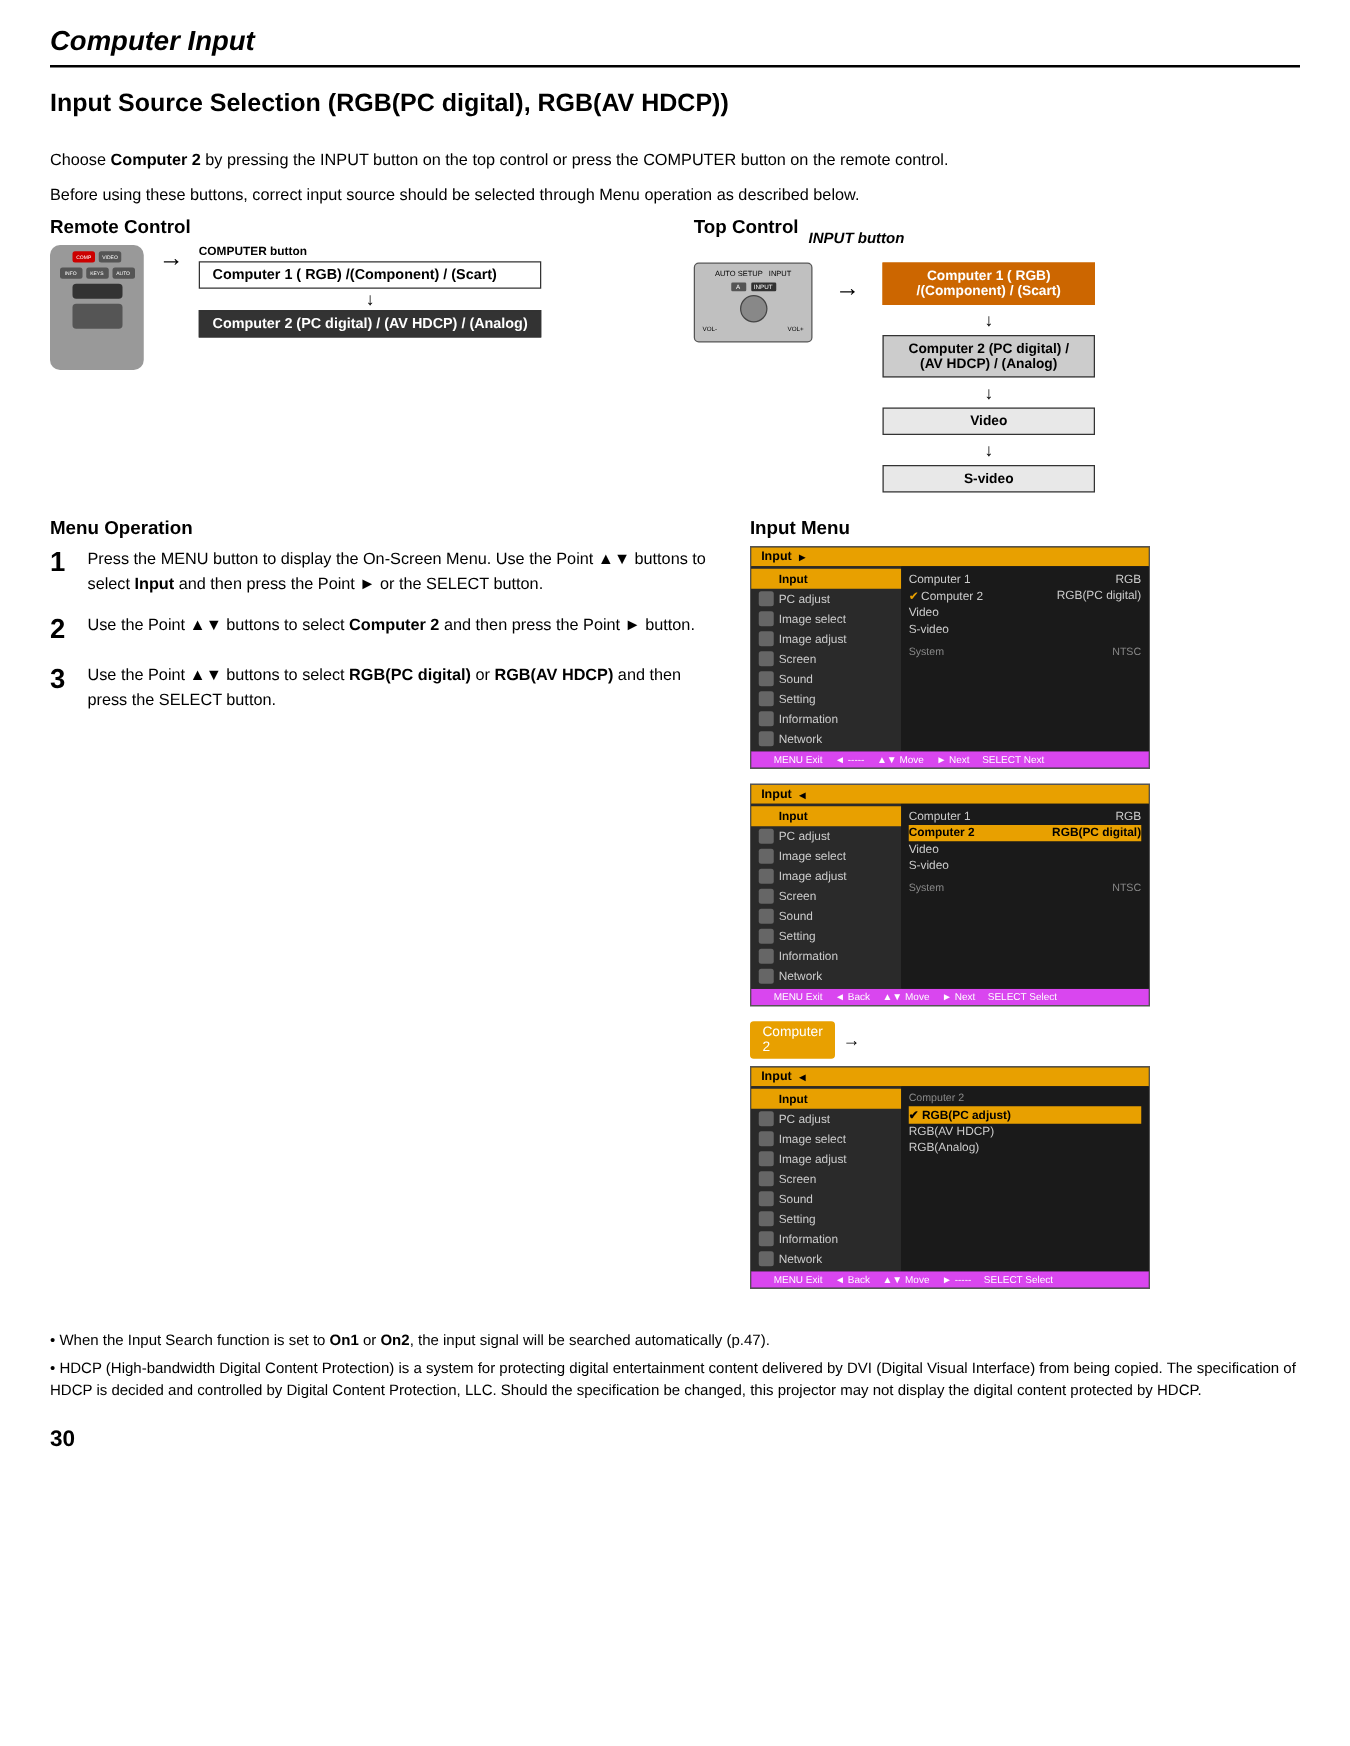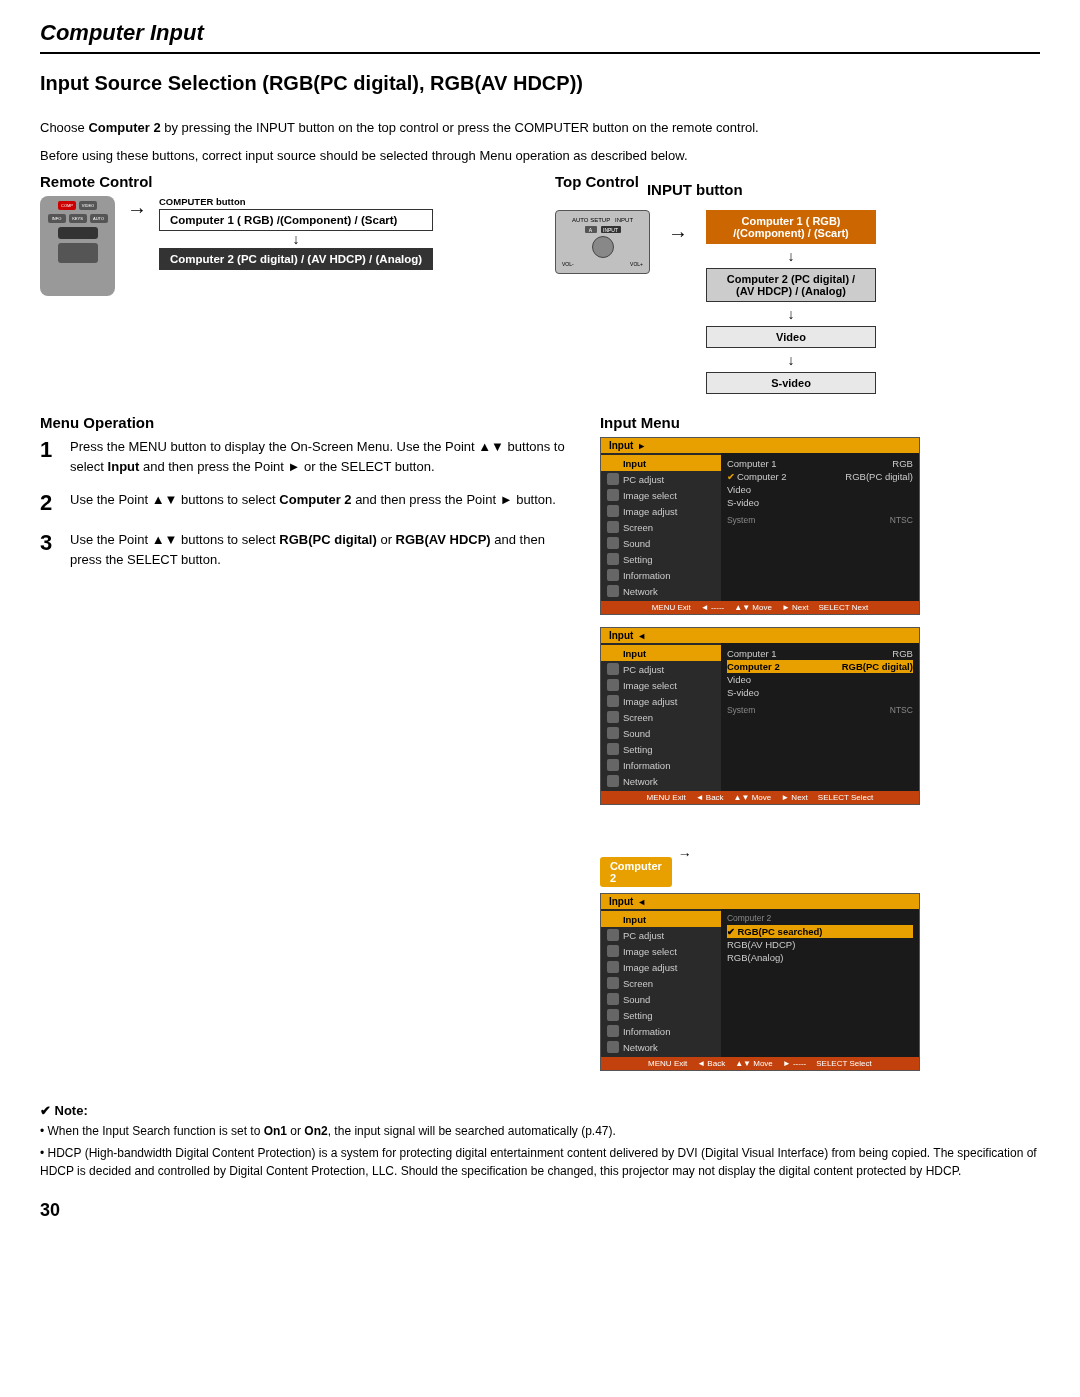--- a/index.html
+++ b/index.html
@@ -167,27 +167,26 @@
       color: #ccc;
       font-size: 9.5px;
     }
     .im-content-row.selected {
       background: #e8a000;
       color: #000;
       font-weight: bold;
     }
     .im-content-row .check { color: #e8a000; margin-right: 2px; }
     .im-footer {
-      background: #c2410c;
+      background: #d946ef;
       color: #aaa;
       font-size: 8px;
-      padding: 2px 8px;
+      padding: 2px 18px;
       display: flex;
       gap: 10px;
-      justify-content: center;
     }
     .im-footer span { color: #fff; }
 
     
     .note-section {
       margin-top: 20px;
     }
     .note-title {
       font-weight: bold;
       font-size: 13px;
@@ -266,21 +265,21 @@
           <div class="menu-box dark">
             <span>Computer 2 (PC digital) / (AV HDCP) / (Analog)</span>
           </div>
         </div>
       </div>
     </div>
 
     <div class="col-right">
       <div style="display:flex;align-items:center;gap:8px;margin-bottom:4px;">
         <span class="subsection-title" style="margin-bottom:16px;">Top Control</span>
-        <span style="font-size:15px;font-weight:bold;">INPUT button</span>
+        <span style="font-size:12px;font-weight:bold;font-style:italic;">INPUT button</span>
       </div>
       <div class="top-ctrl-diagram">
 
         <div style="display:flex;flex-direction:column;align-items:center;gap:4px;">
           <div style="width:95px;background:#c0c0c0;border:1.5px solid #555;border-radius:4px;padding:6px;font-size:7px;">
             <div style="text-align:center;font-size:6px;margin-bottom:3px;">AUTO SETUP &nbsp; INPUT</div>
             <div style="display:flex;justify-content:center;gap:4px;margin-bottom:3px;">
               <div style="width:12px;height:7px;background:#555;border-radius:1px;font-size:5px;color:#fff;display:flex;align-items:center;justify-content:center;">A</div>
               <div style="width:20px;height:7px;background:#333;border-radius:1px;font-size:5px;color:#fff;display:flex;align-items:center;justify-content:center;">INPUT</div>
             </div>
@@ -434,21 +433,21 @@
       <div class="im-footer">
         <span><span>MENU</span> Exit</span>
         <span>◄ Back</span>
         <span>▲▼ Move</span>
         <span>► Next</span>
         <span><span>SELECT</span> Select</span>
       </div>
     </div>
 
     <div style="display:flex;align-items:center;gap:6px;margin-bottom:6px;">
-      <div style="display:inline-flex;align-items:center;background:#e8a000;color:#fff;font-weight:bold;font-size:11px;padding:3px 10px;border-radius:3px;margin-top:40px;">
+      <div style="display:inline-flex;align-items:center;background:#e8a000;color:#fff;font-weight:normal;font-size:11px;padding:3px 10px;border-radius:3px;">
         Computer<br>2
       </div>
       <div style="font-size:14px;font-weight:bold;">→</div>
     </div>
 
     <div class="input-menu-screenshot">
       <div class="im-title-bar">
         <span>Input</span>
         <span class="arrow">◄</span>
       </div>
@@ -460,21 +459,21 @@
           <div class="im-sidebar-item"><div class="im-sidebar-icon"></div>Image adjust</div>
           <div class="im-sidebar-item"><div class="im-sidebar-icon"></div>Screen</div>
           <div class="im-sidebar-item"><div class="im-sidebar-icon"></div>Sound</div>
           <div class="im-sidebar-item"><div class="im-sidebar-icon"></div>Setting</div>
           <div class="im-sidebar-item"><div class="im-sidebar-icon"></div>Information</div>
           <div class="im-sidebar-item"><div class="im-sidebar-icon"></div>Network</div>
         </div>
         <div class="im-content">
           <div style="font-size:8.5px;color:#888;margin-bottom:2px;">Computer 2</div>
           <div class="im-content-row selected">
-              <span>✔ RGB(PC searched)</span>
+              <span>✔ RGB(PC adjust)</span>
               <span></span>
             </div>
           <div class="im-content-row">
               <span>RGB(AV HDCP)</span>
               <span></span>
             </div>
           <div class="im-content-row">
               <span>RGB(Analog)</span>
               <span></span>
             </div>
@@ -485,20 +484,19 @@
         <span>◄ Back</span>
         <span>▲▼ Move</span>
         <span>► -----</span>
         <span><span>SELECT</span> Select</span>
       </div>
     </div>
   </div>
 </div>
 
 <div class="note-section">
-  <div class="note-title">✔ Note:</div>
   <div class="note-text">
     <p>• When the Input Search function is set to <strong>On1</strong> or <strong>On2</strong>, the input signal will be searched automatically (p.47).</p>
     <p>• HDCP (High-bandwidth Digital Content Protection) is a system for protecting digital entertainment content delivered by DVI (Digital Visual Interface) from being copied. The specification of HDCP is decided and controlled by Digital Content Protection, LLC. Should the specification be changed, this projector may not display the digital content protected by HDCP.</p>
   </div>
 </div>
 
 <div class="page-number">30</div>
 
 </body></html>

